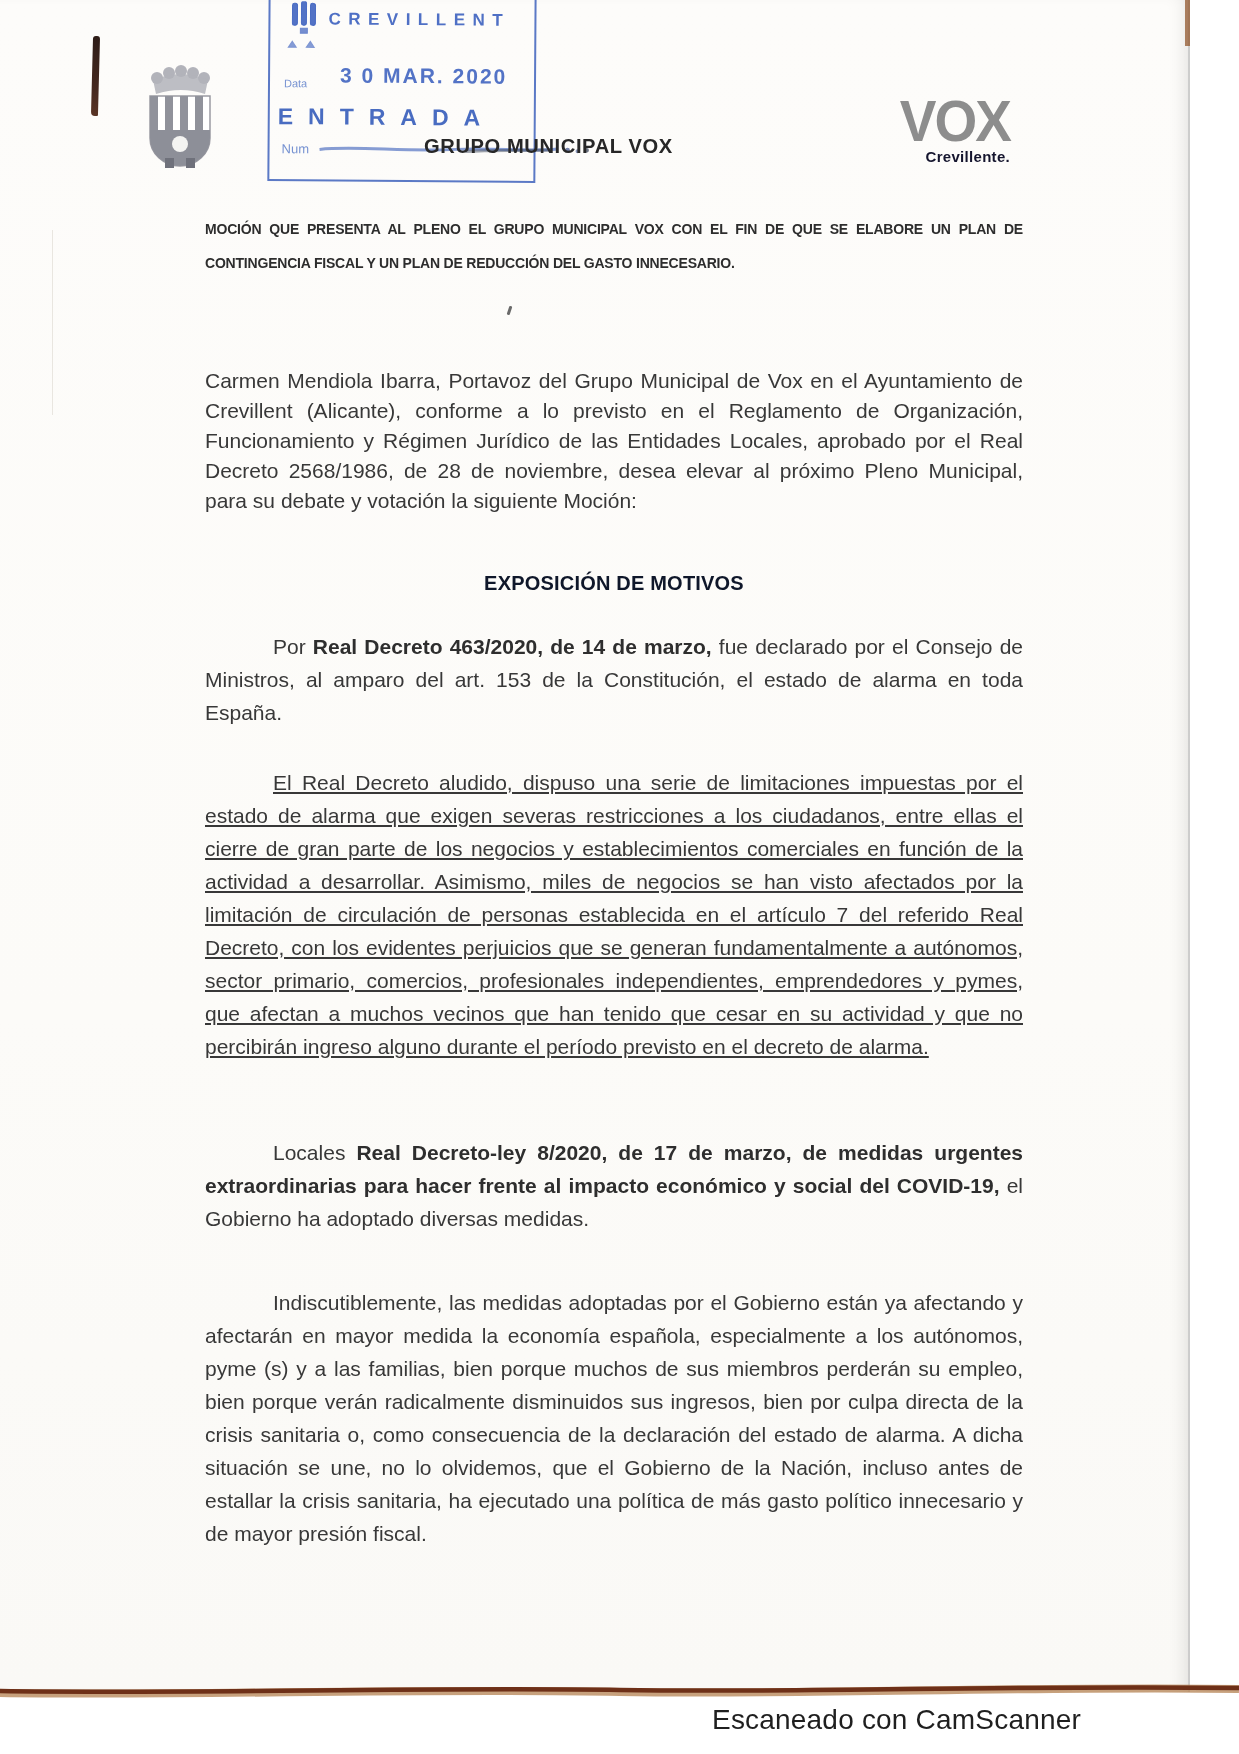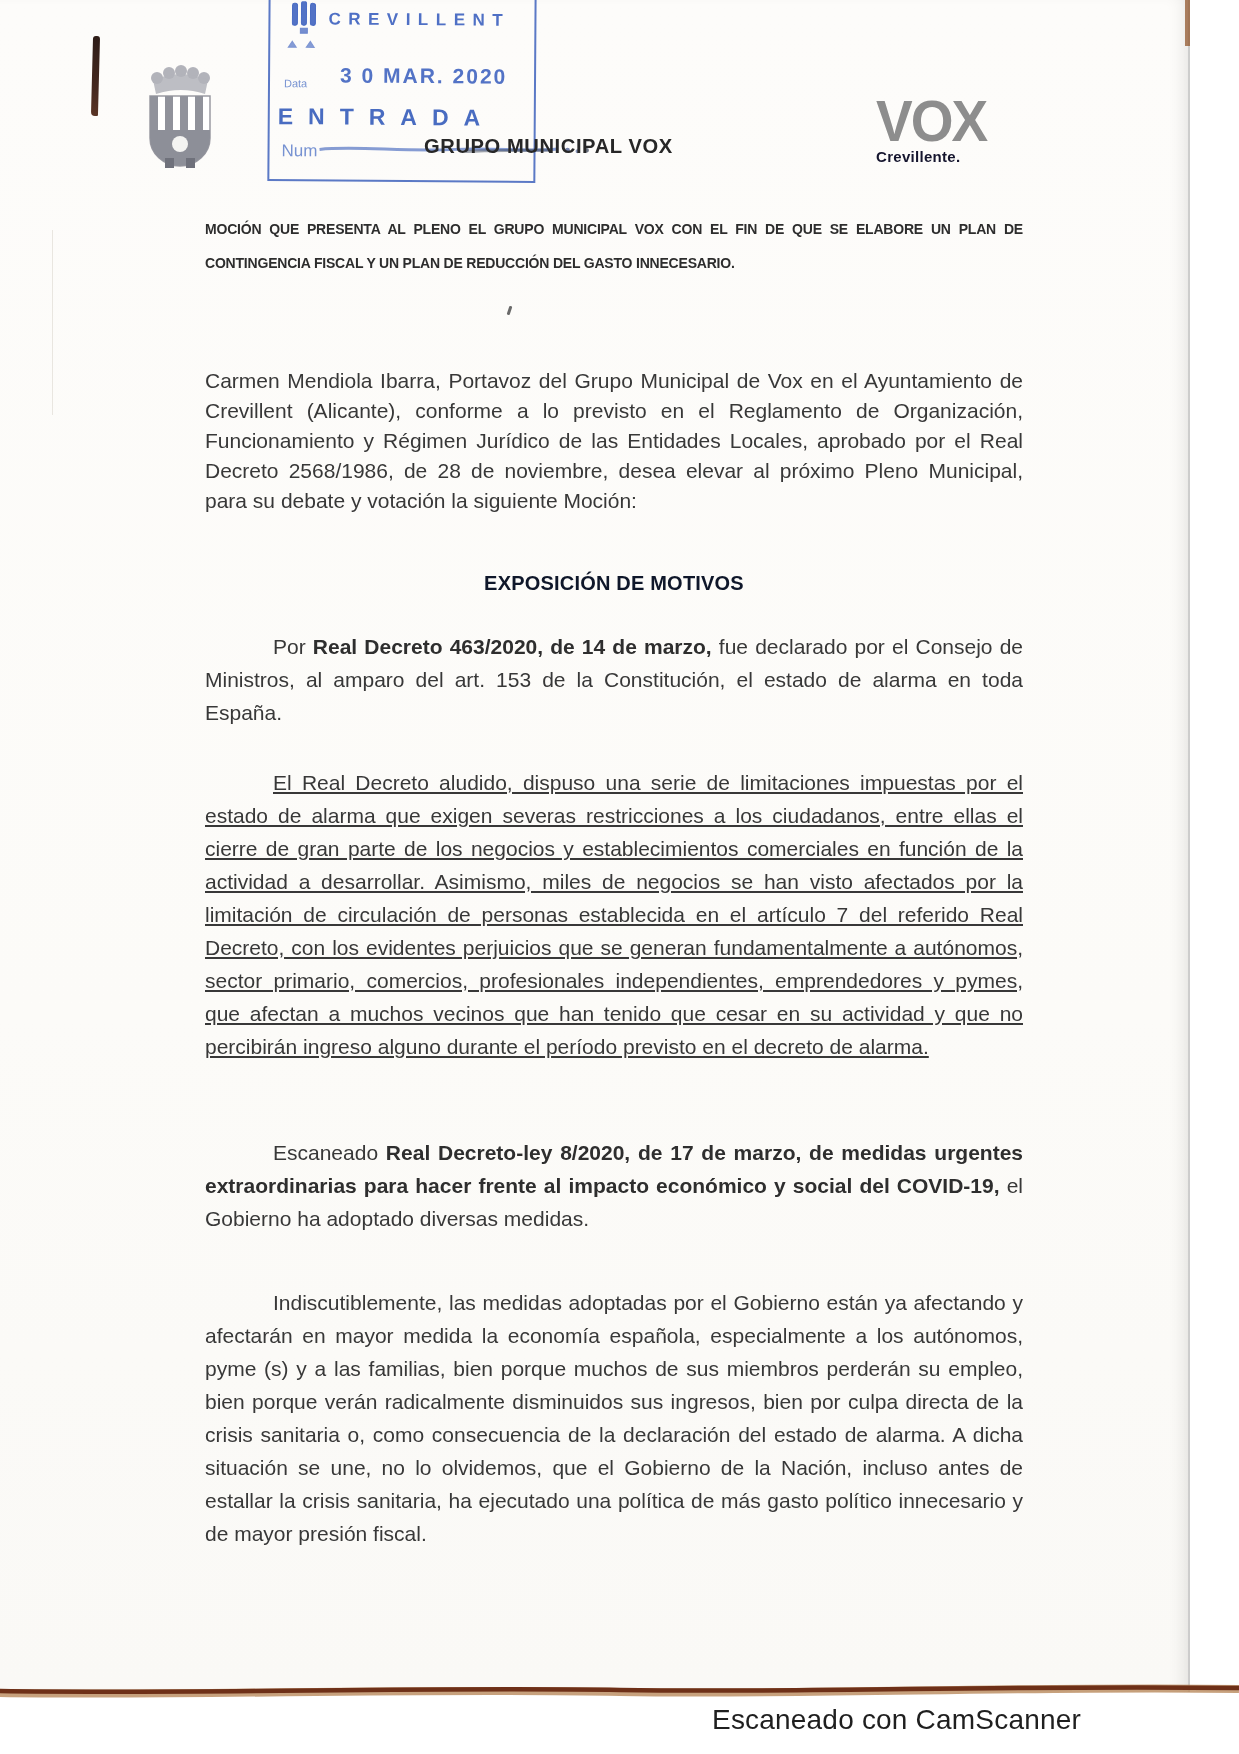--- a/index.html
+++ b/index.html
@@ -27,30 +27,30 @@
   .stamp{
     position:absolute;left:268px;top:-14px;width:264px;height:192px;
     border:2px solid rgba(62,98,188,.85);color:#4a6fc4;transform:rotate(.4deg);
   }
   .stamp-org{position:absolute;left:58px;top:-2px;font-size:12px;letter-spacing:3px;font-weight:bold;color:rgba(74,111,196,.5);white-space:nowrap;}
   .stamp-city{position:absolute;left:58px;top:22px;font-size:17px;font-weight:bold;letter-spacing:7.5px;color:rgba(64,100,192,.92);white-space:nowrap;}
   .stamp-shield{position:absolute;left:16px;top:14px;}
   .stamp-date-label{position:absolute;left:14px;top:90px;font-size:11px;color:rgba(74,111,196,.75);}
   .stamp-date{position:absolute;left:70px;top:76px;font-size:21px;font-weight:bold;letter-spacing:2px;color:rgba(64,100,192,.9);white-space:nowrap;}
   .stamp-entry{position:absolute;left:8px;top:116px;font-size:23px;font-weight:bold;letter-spacing:15px;color:rgba(58,95,188,.92);white-space:nowrap;}
-  .stamp-num-label{position:absolute;left:12px;top:154px;font-size:17px;color:rgba(74,111,196,.75);}
+  .stamp-num-label{position:absolute;left:12px;top:154px;font-size:13px;color:rgba(74,111,196,.75);}
   .stamp-scribble{position:absolute;left:46px;top:150px;}
   
   .group-title{
     position:absolute;left:424px;top:134px;font-size:21px;font-weight:bold;
     letter-spacing:.6px;color:#272727;white-space:nowrap;
     transform:scaleX(.96);transform-origin:left;
   }
   .coat{position:absolute;left:141px;top:64px;}
-  .vox-logo{position:absolute;left:876px;top:92px;width:134px;text-align:left;}
+  .vox-logo{position:absolute;left:876px;top:92px;width:134px;text-align:right;}
   .vox-word{font-size:55px;font-weight:bold;color:#8d8d8d;letter-spacing:-2px;line-height:58px;transform:scaleY(1.05);}
   .vox-loc{font-size:15px;font-weight:bold;color:#15152e;letter-spacing:.3px;margin-top:-2px;}
   
   .col{position:absolute;left:205px;width:818px;color:#383838;}
   .doc-title{top:212px;font-size:14px;line-height:34px;font-weight:bold;color:#2d2d2d;text-align:justify;letter-spacing:-.2px;}
   .p{font-size:21px;text-align:justify;}
   .p-intro{top:366px;line-height:30px;}
   .heading{top:572px;font-size:20px;font-weight:bold;text-align:center;color:#0f172a;letter-spacing:.2px;}
   .p-ind{text-indent:68px;line-height:33px;}
   .p-alarma{top:630px;}
@@ -139,21 +139,21 @@
 <div class="col doc-title">MOCIÓN QUE PRESENTA AL PLENO EL GRUPO MUNICIPAL VOX CON EL FIN DE QUE SE ELABORE UN PLAN DE CONTINGENCIA FISCAL Y UN PLAN DE REDUCCIÓN DEL GASTO INNECESARIO.</div>
 
 <div class="col p p-intro">Carmen Mendiola Ibarra, Portavoz del Grupo Municipal de Vox en el Ayuntamiento de Crevillent (Alicante), conforme a lo previsto  en el Reglamento de Organización, Funcionamiento y Régimen Jurídico de las Entidades Locales, aprobado por el Real Decreto 2568/1986, de 28 de noviembre, desea elevar al próximo Pleno Municipal, para su debate y votación la siguiente Moción:</div>
 
 <div class="col heading">EXPOSICIÓN DE MOTIVOS</div>
 
 <div class="col p p-ind p-alarma"><span>Por </span><span class="b">Real Decreto 463/2020, de 14 de marzo,</span><span> fue declarado por el Consejo de Ministros, al amparo del art. 153 de la Constitución, el estado de alarma en toda España.</span></div>
 
 <div class="col p p-ind p-limit">El Real Decreto aludido, dispuso una serie de limitaciones impuestas por el estado de alarma que exigen severas restricciones a los ciudadanos, entre ellas el cierre de gran parte de los negocios y establecimientos comerciales en función de la actividad a desarrollar. Asimismo, miles de negocios se han visto afectados por la limitación de circulación de personas establecida en el artículo 7 del referido Real Decreto, con los evidentes perjuicios que se generan fundamentalmente a autónomos, sector primario, comercios, profesionales independientes, emprendedores y pymes, que afectan a muchos vecinos que han tenido que cesar en su actividad y que no percibirán ingreso alguno durante el período previsto en el decreto de alarma.</div>
 
-<div class="col p p-ind p-decretoley"><span>Escaneado </span><span class="b">Real Decreto-ley 8/2020, de 17 de marzo, de medidas urgentes extraordinarias para hacer frente al impacto económico y social del COVID-19,</span><span> el Gobierno ha adoptado diversas medidas.</span></div>
+<div class="col p p-ind p-decretoley"><span>Locales </span><span class="b">Real Decreto-ley 8/2020, de 17 de marzo, de medidas urgentes extraordinarias para hacer frente al impacto económico y social del COVID-19,</span><span> el Gobierno ha adoptado diversas medidas.</span></div>
 
 <div class="col p p-ind p-medidas">Indiscutiblemente, las medidas adoptadas por el Gobierno están ya afectando y afectarán en mayor medida la economía española, especialmente a los autónomos, pyme (s) y a las familias, bien porque muchos de sus miembros perderán su empleo, bien porque verán radicalmente disminuidos sus ingresos, bien por culpa directa de la crisis sanitaria o, como consecuencia de la declaración del estado de alarma. A dicha situación se une, no lo olvidemos, que el Gobierno de la Nación, incluso antes de estallar la crisis sanitaria, ha ejecutado una política de más gasto político innecesario y de mayor presión fiscal.</div>
 
 <div class="bottom-edge">
   <svg width="1239" height="20" viewBox="0 0 1239 20">
     <path d="M0,13 C200,16 400,8 620,12 C820,15 1020,6 1239,9" stroke="#b98a5c" stroke-width="8" fill="none" opacity=".8"></path>
     <path d="M0,11 C200,14 420,7 620,10 C820,13 1000,5 1239,8" stroke="#6e3018" stroke-width="4.5" fill="none"></path>
   </svg>
 </div>
 

